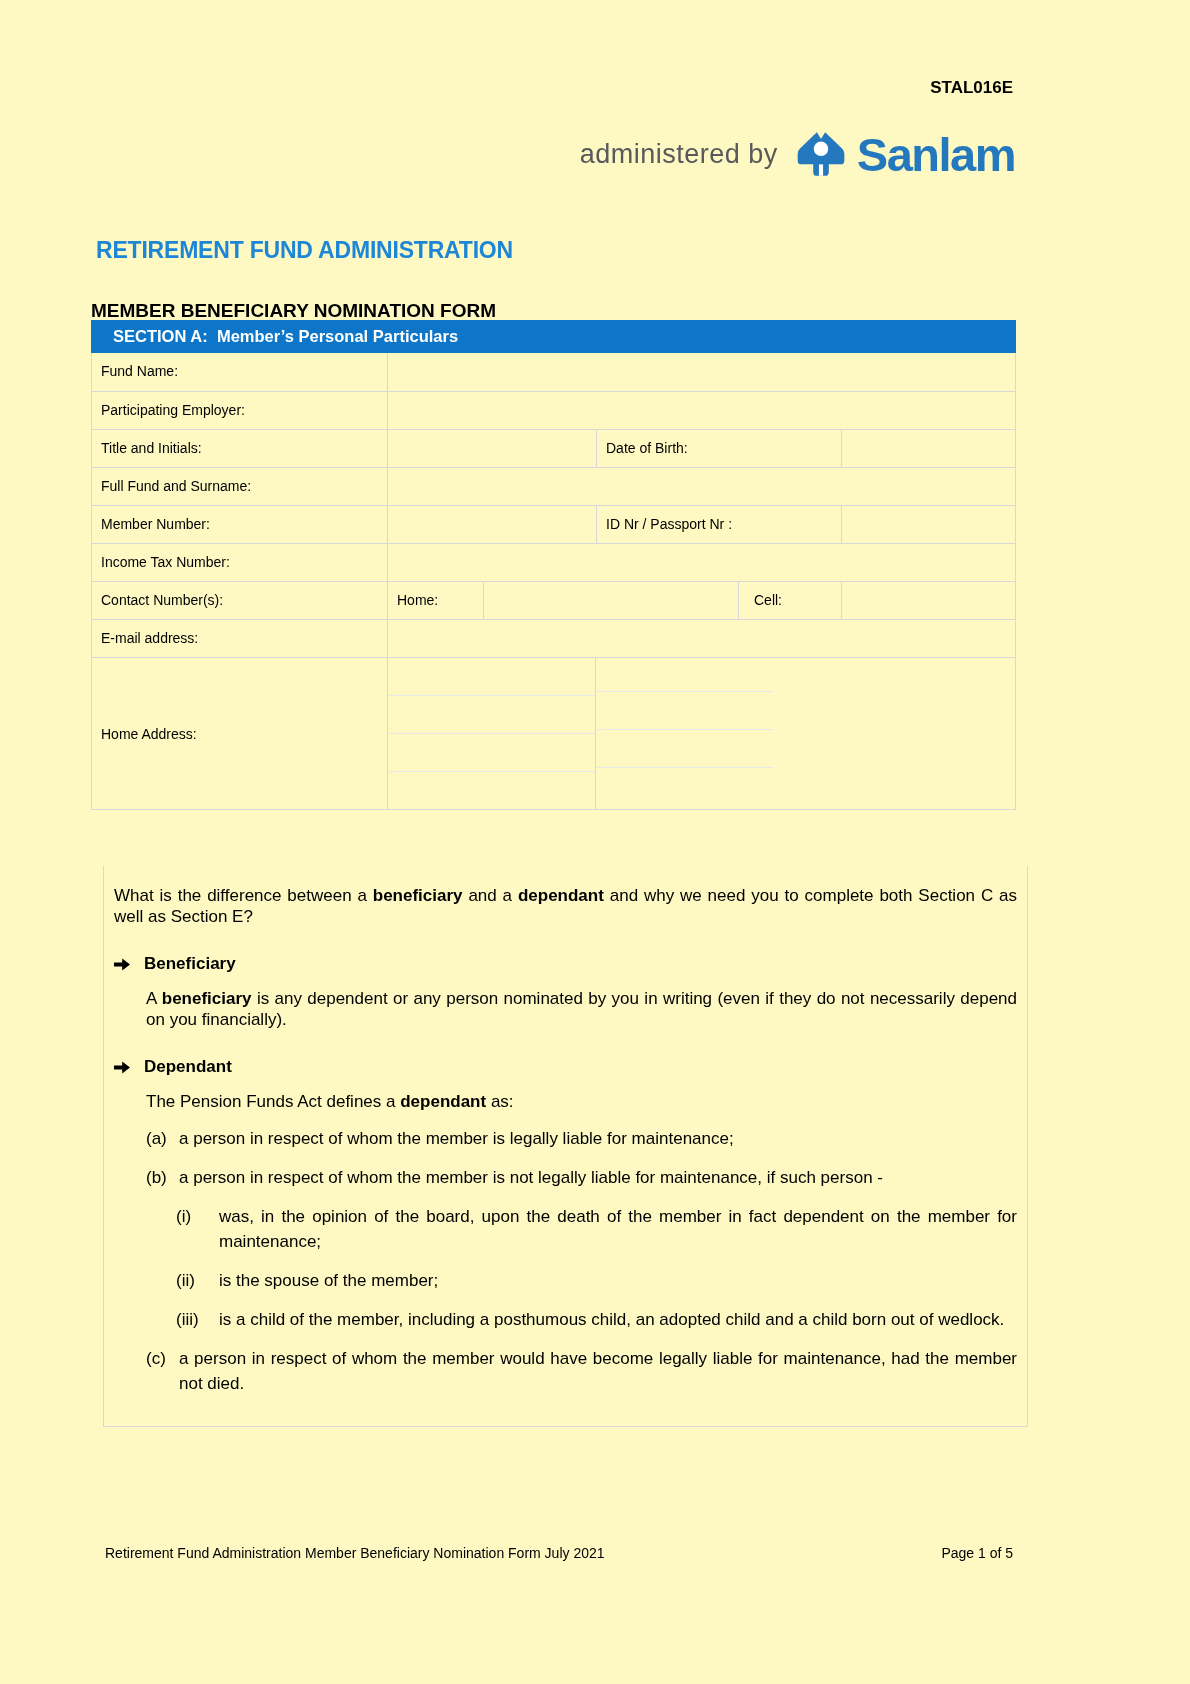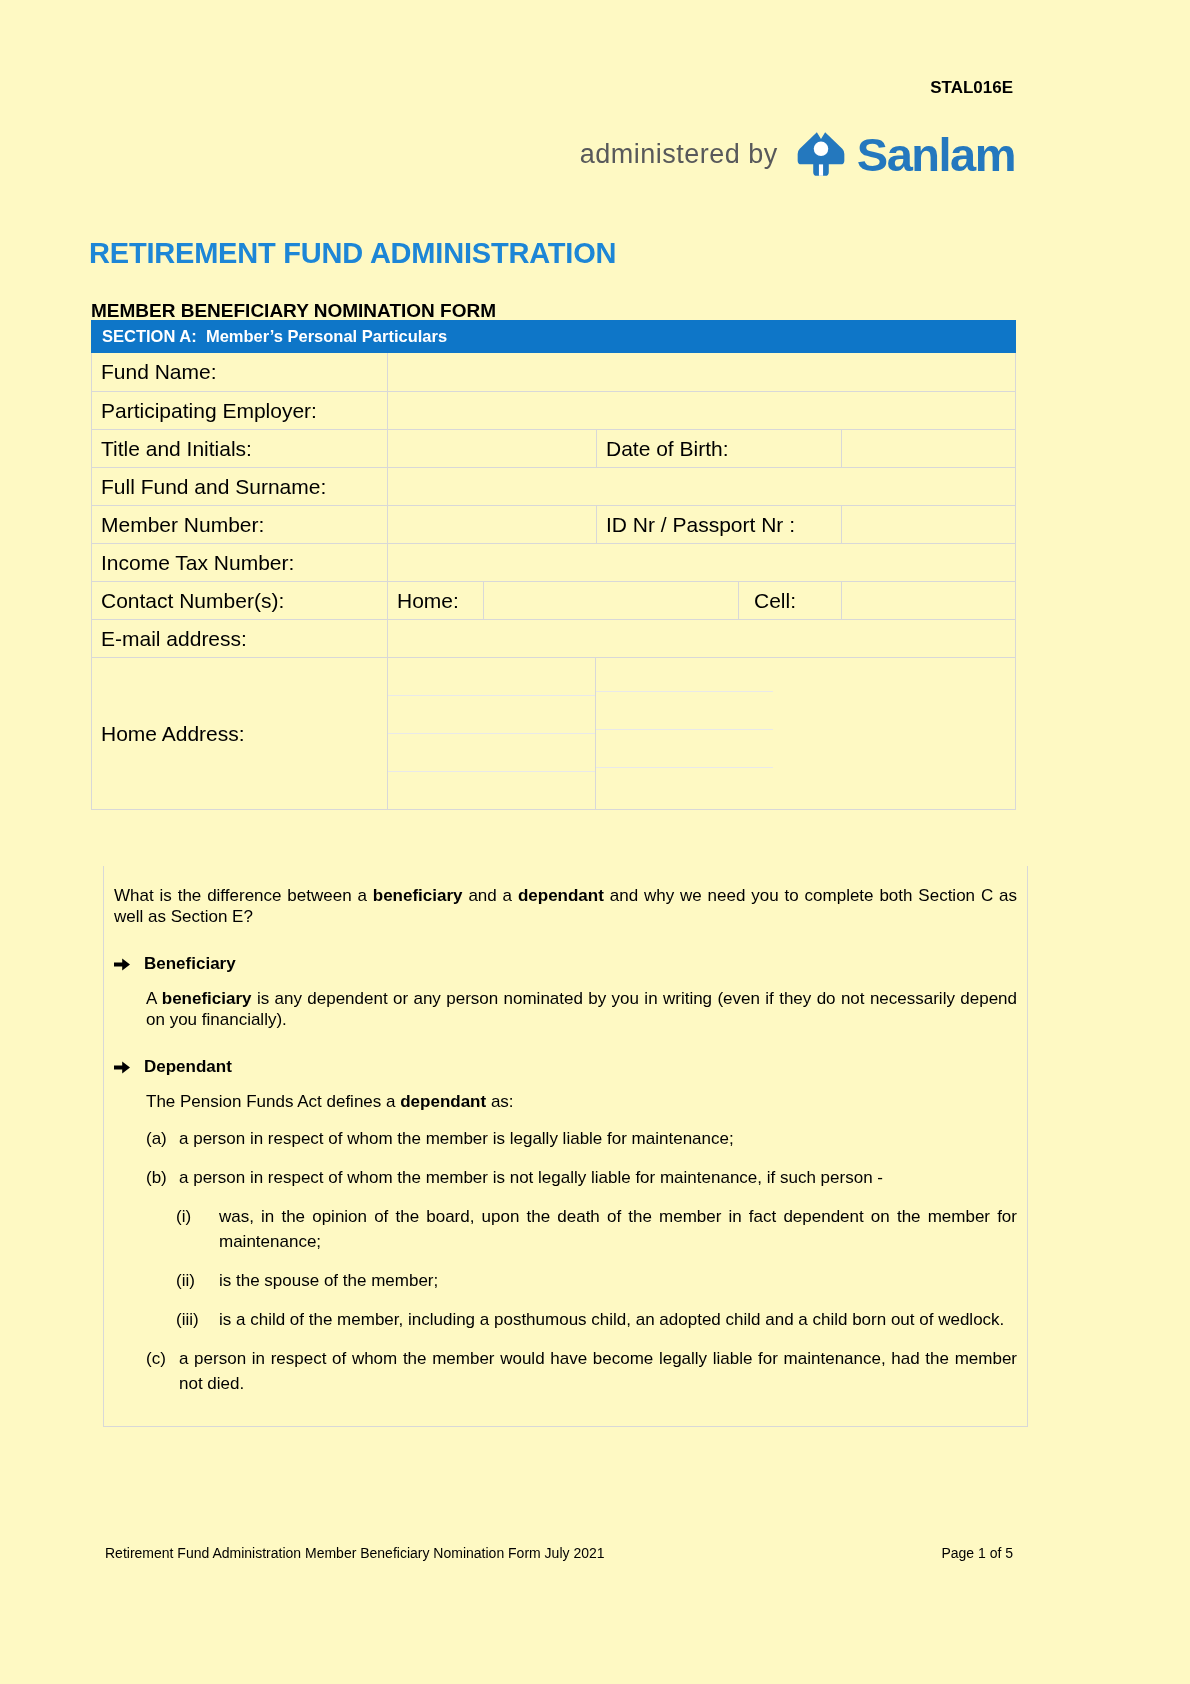--- a/index.html
+++ b/index.html
@@ -8,34 +8,34 @@
     position:relative; width:1190px; height:1684px; margin:0 auto;
     background:#fef9c3; font-family:"Liberation Sans", sans-serif; color:#000;
     overflow:hidden;
   }
   .form-code { position:absolute; top:78px; right:177px; font-size:17px; font-weight:bold; }
   .brandrow { position:absolute; top:126px; right:175px; display:flex; align-items:center; }
   .adminby { font-size:27px; color:var(--gray-text,#58595b); margin-right:17px; letter-spacing:0.5px; }
   .slogo { margin-right:10px; display:block; }
   .brand { font-size:47px; font-weight:bold; color:var(--brand-blue,#2478be); letter-spacing:-1.5px; }
 
-  .title { position:absolute; left:89px; top:237px; font-size:29px; font-weight:bold; color:var(--title-blue,#1d86d6); letter-spacing:-0.2px; }
+  .title { position:absolute; left:96px; top:237px; font-size:23px; font-weight:bold; color:var(--title-blue,#1d86d6); letter-spacing:-0.2px; }
   .subtitle { position:absolute; left:91px; top:300px; font-size:19px; font-weight:bold; }
 
   .section-a { position:absolute; left:91px; top:320px; width:925px; }
   .section-b { position:absolute; left:103px; top:866px; width:925px; }
   .sec-bar {
     height:33px; background:var(--bar-blue,#0e76c8); color:#fff; font-weight:bold;
-    font-size:16.5px; line-height:33px; padding-left:11px; white-space:pre-wrap;
+    font-size:16.5px; line-height:33px; padding-left:22px; white-space:pre-wrap;
   }
   .tbl { border:1px solid var(--border-gray,#d8d8d8); border-top:none; }
   .trow { display:flex; border-top:1px solid var(--border-gray,#d8d8d8); height:38px; }
   .trow:first-child { border-top:none; }
   .trow.addr { height:152px; }
-  .cell { font-size:21px; line-height:37px; padding-left:9px; overflow:hidden; white-space:nowrap; }
+  .cell { font-size:14px; line-height:37px; padding-left:9px; overflow:hidden; white-space:nowrap; }
   .vr { border-left:1px solid var(--border-gray,#d8d8d8); }
   .w-lbl { width:295px; flex:none; }
   .w-209 { width:209px; flex:none; }
   .w-245 { width:245px; flex:none; }
   .w-96  { width:96px;  flex:none; }
   .w-255 { width:255px; flex:none; }
   .w-103 { width:103px; flex:none;padding-left:15px; }
   .grow  { flex:1; }
   .addr-lbl { display:flex; align-items:center; line-height:normal; }
   .addr-lbl.centered { justify-content:center; padding-left:0; }

